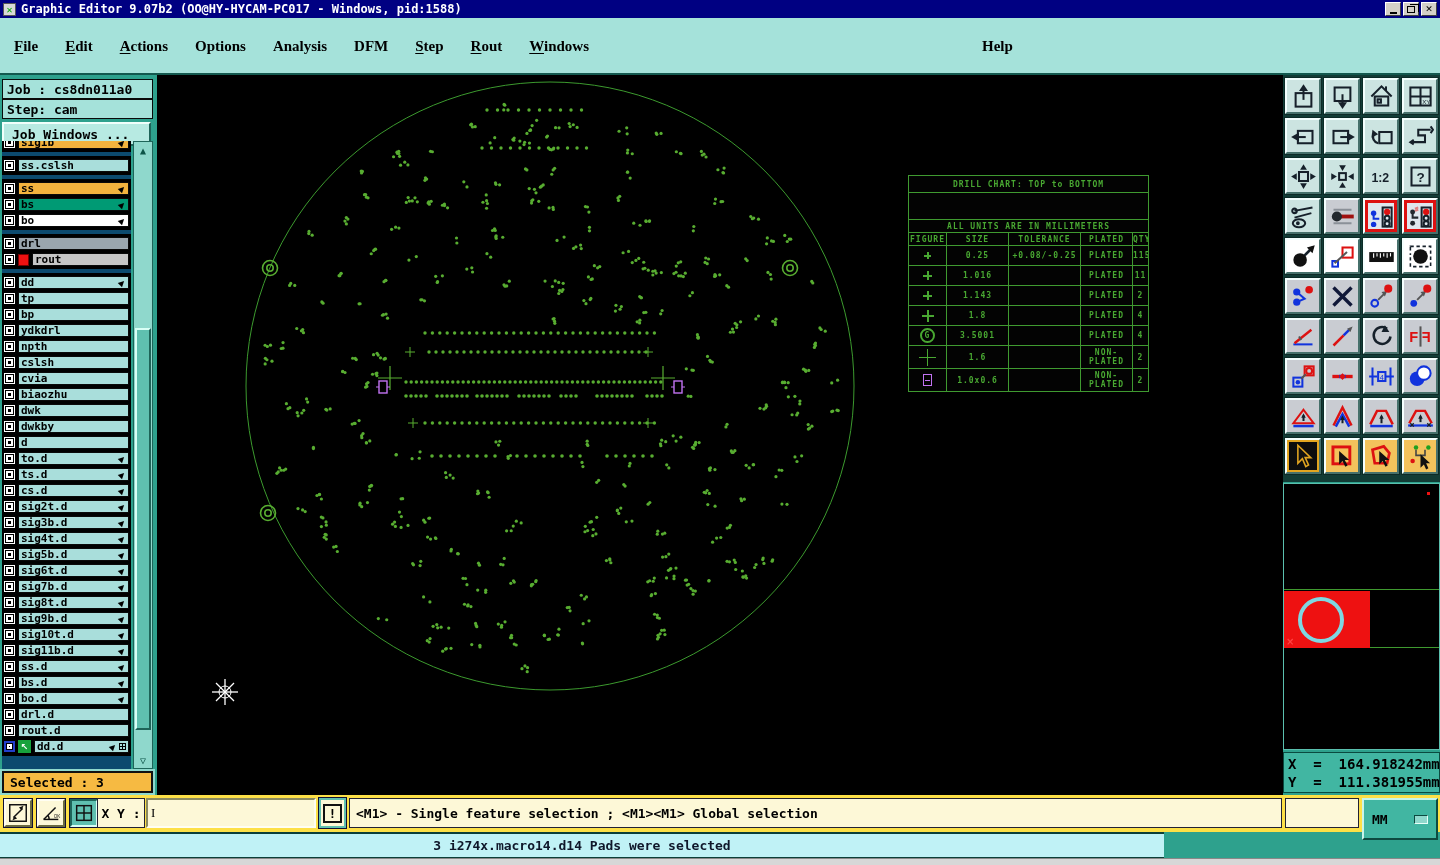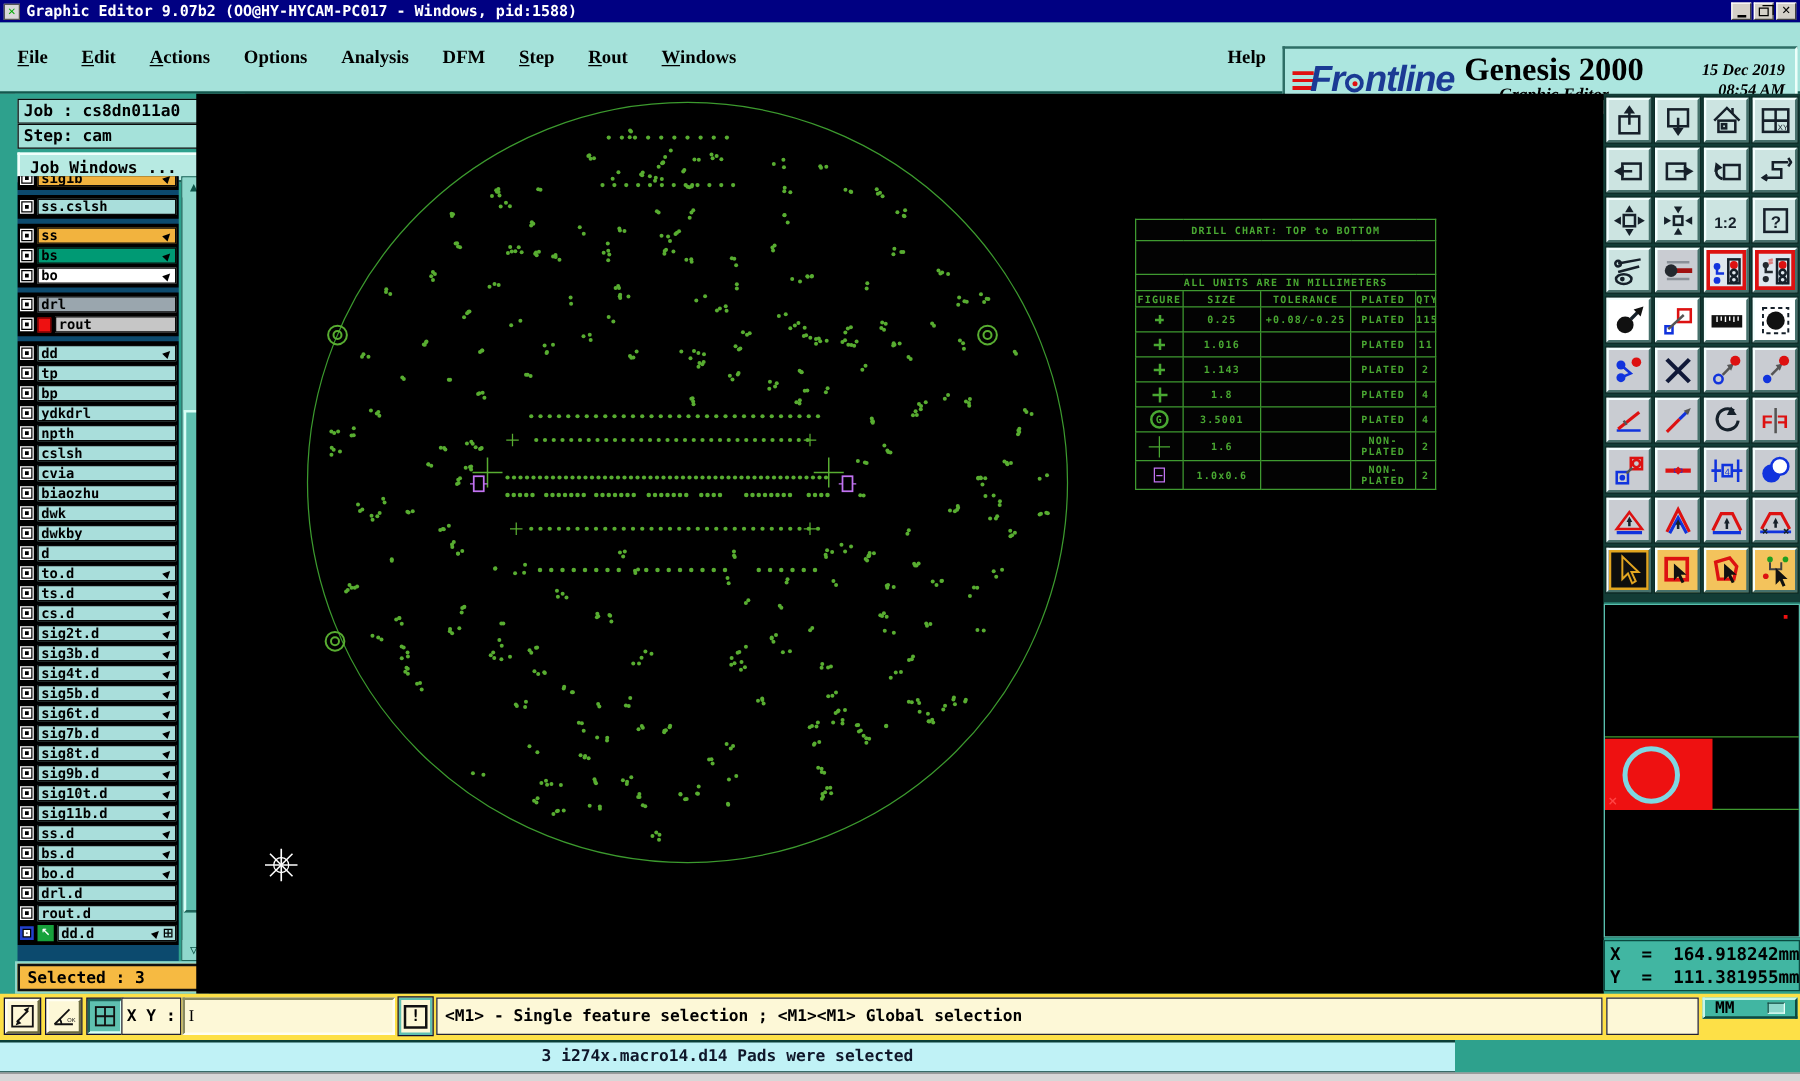--- a/index.html
+++ b/index.html
@@ -24,21 +24,21 @@
   #fl-logo{display:flex;align-items:center}
   .bars{width:17px;height:15px;margin-right:-3px;background:repeating-linear-gradient(#e01010 0 3px,transparent 3px 6px)}
   .fl-text{font:bold italic 29px "Liberation Sans",sans-serif;color:#1b3a94;letter-spacing:-1px}
   .fl-o{display:inline-block;width:15px;height:15px;border:3px solid #1b3a94;border-radius:50%;position:relative;top:1px;margin:0 1px}
   .fl-o::after{content:"";position:absolute;left:3px;top:3px;width:4px;height:4px;background:#e01010;border-radius:50%}
   #gen-block{margin-left:8px;text-align:center}
   #gen-title{font:bold 26px "Liberation Serif",serif;color:#000;line-height:26px}
   #gen-sub{font:bold italic 14px "Liberation Serif",serif;color:#000}
   #dt-block{margin-left:auto;text-align:right;font:bold italic 13px "Liberation Serif",serif;color:#000;line-height:16px;padding-right:2px}
   
-  #sidebar{position:absolute;left:12px;top:75px;width:184px;height:720px;background:#2ea18d}
+  #sidebar{position:absolute;left:0;top:75px;width:184px;height:720px;background:#2ea18d}
   .jobbox{position:absolute;left:2px;width:151px;height:20px;background:#a5e2da;border:1px solid #0a0a0a;font:bold 13px "DejaVu Sans Mono",monospace;display:flex;align-items:center;padding-left:4px;white-space:pre}
   #matrixbtn{position:absolute;left:2px;top:47px;width:149px;height:24px;background:#b7eae2;border-top:2px solid #f0fffb;border-left:2px solid #f0fffb;border-right:2px solid #1e6459;border-bottom:2px solid #1e6459;font:bold 13px "DejaVu Sans Mono",monospace;display:flex;align-items:center;padding-left:8px}
   #layer-list{position:absolute;left:2px;top:66px;width:129px;height:628px;overflow:hidden;background:#0c4a6e}
   .lgroup{background:#000;margin-bottom:4px;padding:1px 0}
   .lgroup:first-child{margin-top:-8px}
   .lrow{display:flex;align-items:center;height:15px;margin:1px 2px;gap:3px}
   .cb{flex:0 0 auto;width:11px;height:11px;background:#000;border:1px solid #fff;position:relative}
   .cb::after{content:"";position:absolute;inset:1px;border:2px solid #fff}
   .cb.blue{border:2px solid #2240cc}
   .swatch{flex:0 0 auto;width:11px;height:12px;border:1px solid #700}
@@ -105,21 +105,21 @@
   #bottombar{position:absolute;left:0;top:795px;width:1440px;height:37px;background:#fde047}
   .bbtn{position:absolute;top:4px;width:28px;height:28px;background:#fdf8d7;border-top:2px solid #fffef2;border-left:2px solid #fffef2;border-right:2px solid #6b6b40;border-bottom:2px solid #6b6b40;outline:1px solid #113;display:flex;align-items:center;justify-content:center}
   .bbtn svg{width:22px;height:22px;stroke:#111;fill:none;stroke-width:1.6}
   .bbtn.pressed{background:#5fc0b0;border-top-color:#1e6459;border-left-color:#1e6459;border-right-color:#d9fff6;border-bottom-color:#d9fff6}
   #xylabel{position:absolute;left:97px;top:3px;width:48px;height:30px;background:#fdf8d7;border:1px solid #223;font:bold 13px "DejaVu Sans Mono",monospace;display:flex;align-items:center;justify-content:center}
   #xyinput{position:absolute;left:146px;top:3px;width:170px;height:30px;background:#fdf8d7;border:2px solid #8a8a60;border-right-color:#fffef2;border-bottom-color:#fffef2;font:13px "Liberation Serif",serif;display:flex;align-items:center;padding-left:3px}
   #exclbtn{position:absolute;left:319px;top:3px;width:27px;height:30px;background:#fdf8d7;border:2px solid #5fc0b0;outline:1px solid #113;display:flex;align-items:center;justify-content:center}
   #exclbtn span{border:2px solid #111;padding:0 4px;font:bold 13px "DejaVu Sans Mono",monospace}
   #msgpanel{position:absolute;left:349px;top:3px;width:933px;height:30px;background:#fdf8d7;border:1px solid #223;font:bold 13px "DejaVu Sans Mono",monospace;display:flex;align-items:center;padding-left:6px;white-space:pre}
   #creambox{position:absolute;left:1285px;top:3px;width:74px;height:30px;background:#fdf8d7;border:1px solid #223}
-  #mmbtn{position:absolute;left:1362px;top:3px;width:76px;height:17px;background:#41b6a2;border-top:2px solid #c8f5ea;border-left:2px solid #c8f5ea;border-right:2px solid #0d4a40;border-bottom:2px solid #0d4a40;display:flex;align-items:center;font:bold 13px "DejaVu Sans Mono",monospace;padding:0 8px}
+  #mmbtn{position:absolute;left:1362px;top:3px;width:76px;height:42px;background:#41b6a2;border-top:2px solid #c8f5ea;border-left:2px solid #c8f5ea;border-right:2px solid #0d4a40;border-bottom:2px solid #0d4a40;display:flex;align-items:center;font:bold 13px "DejaVu Sans Mono",monospace;padding:0 8px}
   #mmbox{margin-left:auto;width:14px;height:9px;background:#8fd8cc;border-top:1px solid #0d4a40;border-left:1px solid #0d4a40;border-right:1px solid #e8fff8;border-bottom:1px solid #e8fff8}
   
   #statusbar{position:absolute;left:0;top:832px;width:1164px;height:26px;background:#c0f2f6;border-top:2px solid #0b3f38;border-bottom:1px solid #0b3f38;display:flex;align-items:center;justify-content:center;font:bold 13px "DejaVu Sans Mono",monospace;color:#0f172a}
   #bottomedge{position:absolute;left:0;top:858px;width:1440px;height:7px;background:#d7d7d7;border-top:1px solid #888}
 </style>
 </head>
 <body>
 
 <div id="app">
 
@@ -145,34 +145,20 @@
         <span class="mitem"><span class="ul">E</span>dit</span>
         <span class="mitem"><span class="ul">A</span>ctions</span>
         <span class="mitem">Options</span>
         <span class="mitem">Analysis</span>
         <span class="mitem">DFM</span>
         <span class="mitem"><span class="ul">S</span>tep</span>
         <span class="mitem"><span class="ul">R</span>out</span>
         <span class="mitem"><span class="ul">W</span>indows</span>
       </div>
     <div id="help-menu">Help</div>
-    <div id="brand">
-      <span id="fl-logo">
-        <span class="bars"></span>
-        <span class="fl-text">Fr<span class="fl-o"></span>ntline</span>
-      </span>
-      <span id="gen-block">
-        <div id="gen-title">Genesis 2000</div>
-        <div id="gen-sub">Graphic Editor</div>
-      </span>
-      <span id="dt-block">
-        <div>15 Dec 2019</div>
-        <div>08:54 AM</div>
-      </span>
-    </div>
   </div>
 
   <div id="sidebar">
     <div class="jobbox" style="top:4px">Job : cs8dn011a0</div>
     <div class="jobbox" style="top:24px">Step: cam</div>
     <div id="matrixbtn">Job Windows ...</div>
     <div id="layer-list">
         <div class="lgroup">
           <div class="lrow">
             <span class="cb"></span>

